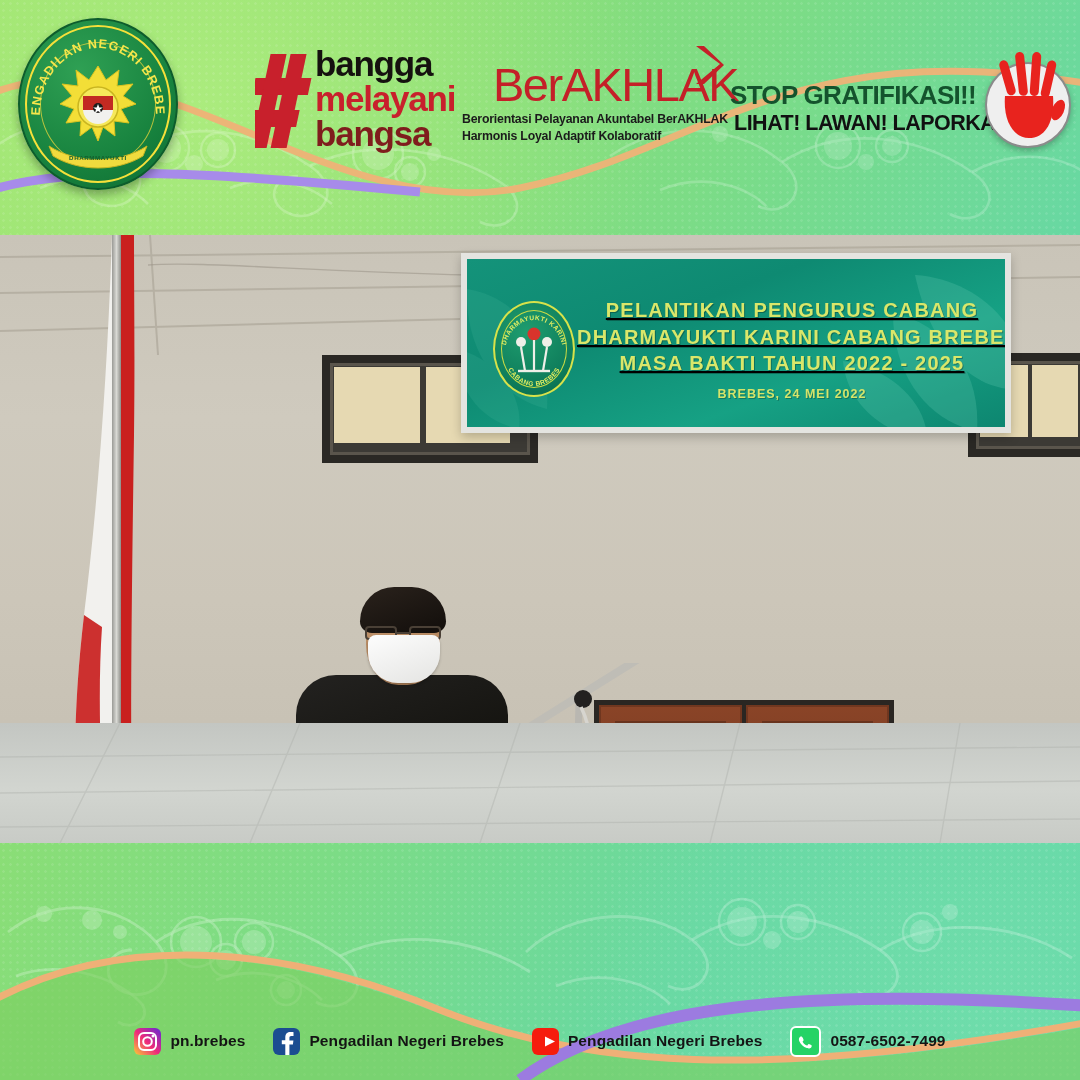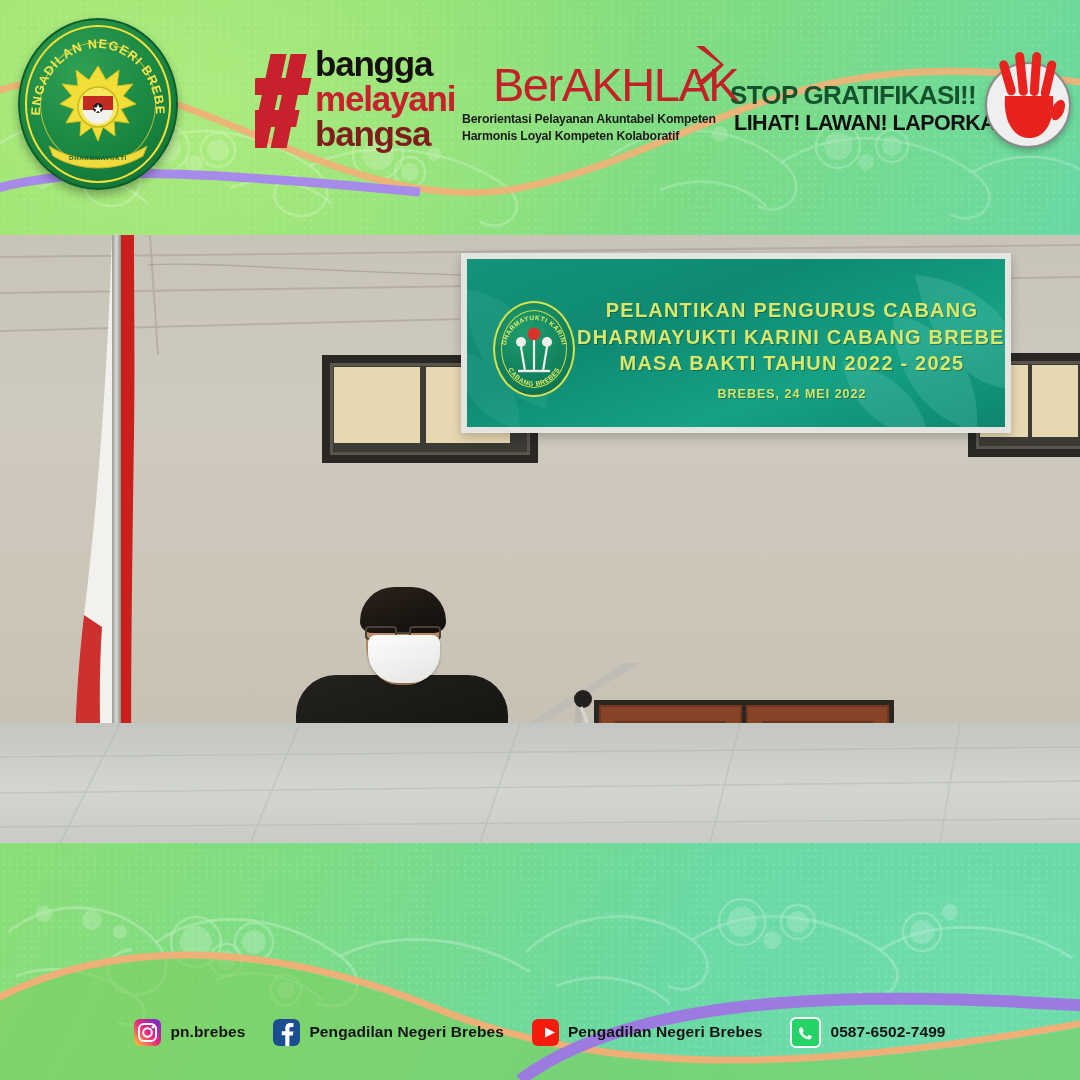--- a/index.html
+++ b/index.html
@@ -165,21 +165,21 @@
     border:2px solid #D7E24A;
   }
   .banner .dk-inner{
     position:absolute;left:6px;top:7px;right:6px;bottom:7px;border-radius:50%;
     border:1.5px solid #CBDB45;
   }
   .banner .dk-flower{position:absolute;left:50%;top:22px;transform:translateX(-50%);width:48px;height:52px;}
   .banner .dk-text{position:absolute;inset:0;}
   .banner .dk-text text{font-size:6.6px;font-weight:bold;fill:#E4EE62;font-family:"Liberation Sans",sans-serif;letter-spacing:.5px;}
   .banner .btxt{
-    position:absolute;left:110px;top:38px;width:430px;text-align:center;
+    position:absolute;left:110px;top:38px;width:430px;text-align:center;text-decoration:underline;
   }
   .banner .bl{
     font-family:"Liberation Sans",sans-serif;font-weight:bold;
     font-size:20px;line-height:26.5px;letter-spacing:1.2px;
     color:#D9E76A;text-shadow:1px 1px 0 rgba(0,0,0,.28);
     white-space:nowrap;
   }
   .banner .bdate{
     position:absolute;left:110px;top:128px;width:430px;text-align:center;
     font-family:"Liberation Sans",sans-serif;font-weight:bold;
@@ -274,21 +274,21 @@
     background:linear-gradient(180deg,#114A3D 0%,#0E4135 55%,#0B382D 100%);
   }
   .skirt .s2{
     position:absolute;left:96px;top:10px;width:424px;height:172px;
     background:linear-gradient(180deg,#17594A 0%,#114739 60%,#0D3B30 100%);
     box-shadow:inset 0 4px 8px rgba(0,0,0,.28);
   }
 
   
   .footer{
-    position:absolute;left:0;bottom:13px;width:1080px;height:70px;
+    position:absolute;left:0;bottom:4px;width:1080px;height:70px;
     display:flex;align-items:center;justify-content:center;gap:28px;
   }
   .soc{display:flex;align-items:center;gap:9px;}
   .soc .ic{width:27px;height:27px;border-radius:6px;flex:0 0 auto;position:relative;}
   .soc .lbl{
     font-family:"Liberation Sans",sans-serif;font-weight:bold;
     font-size:15.5px;color:#141414;letter-spacing:.1px;white-space:nowrap;
   }
   .ic-ig{background:linear-gradient(45deg,#F9CE34 0%,#EE2A7B 48%,#6228D7 100%);}
   .ic-fb{background:#1B4D91;}
@@ -404,22 +404,22 @@
         <div class="l l2">melayani</div>
         <div class="l l3">bangsa</div>
       </div>
     </div>
 
     <div class="berakhlak">
       <div class="word">BerAKHLAK</div>
       <svg class="swoosh" viewBox="0 0 36 42">
         <path d="M6 2 L30 20 L6 40 L14 40 L34 21 L14 2 Z" fill="#C42028"></path>
       </svg>
-      <div class="sub">Berorientasi Pelayanan Akuntabel Kompeten</div>
-      <div class="sub">Harmonis Loyal Kompeten Kolaboratif</div>
+      <div class="sub">Berorientasi Pelayanan Akuntabel BerAKHLAK</div>
+      <div class="sub">Harmonis Loyal Adaptif Kolaboratif</div>
     </div>
 
     <div class="stopgrat">
       <div class="s1">STOP GRATIFIKASI!!</div>
       <div class="s2">LIHAT! LAWAN! LAPORKAN!</div>
     </div>
     <div class="handprint">
       <div class="disc"></div>
       <svg width="78" height="104" viewBox="0 0 78 104">
         <g fill="#E8231E">

